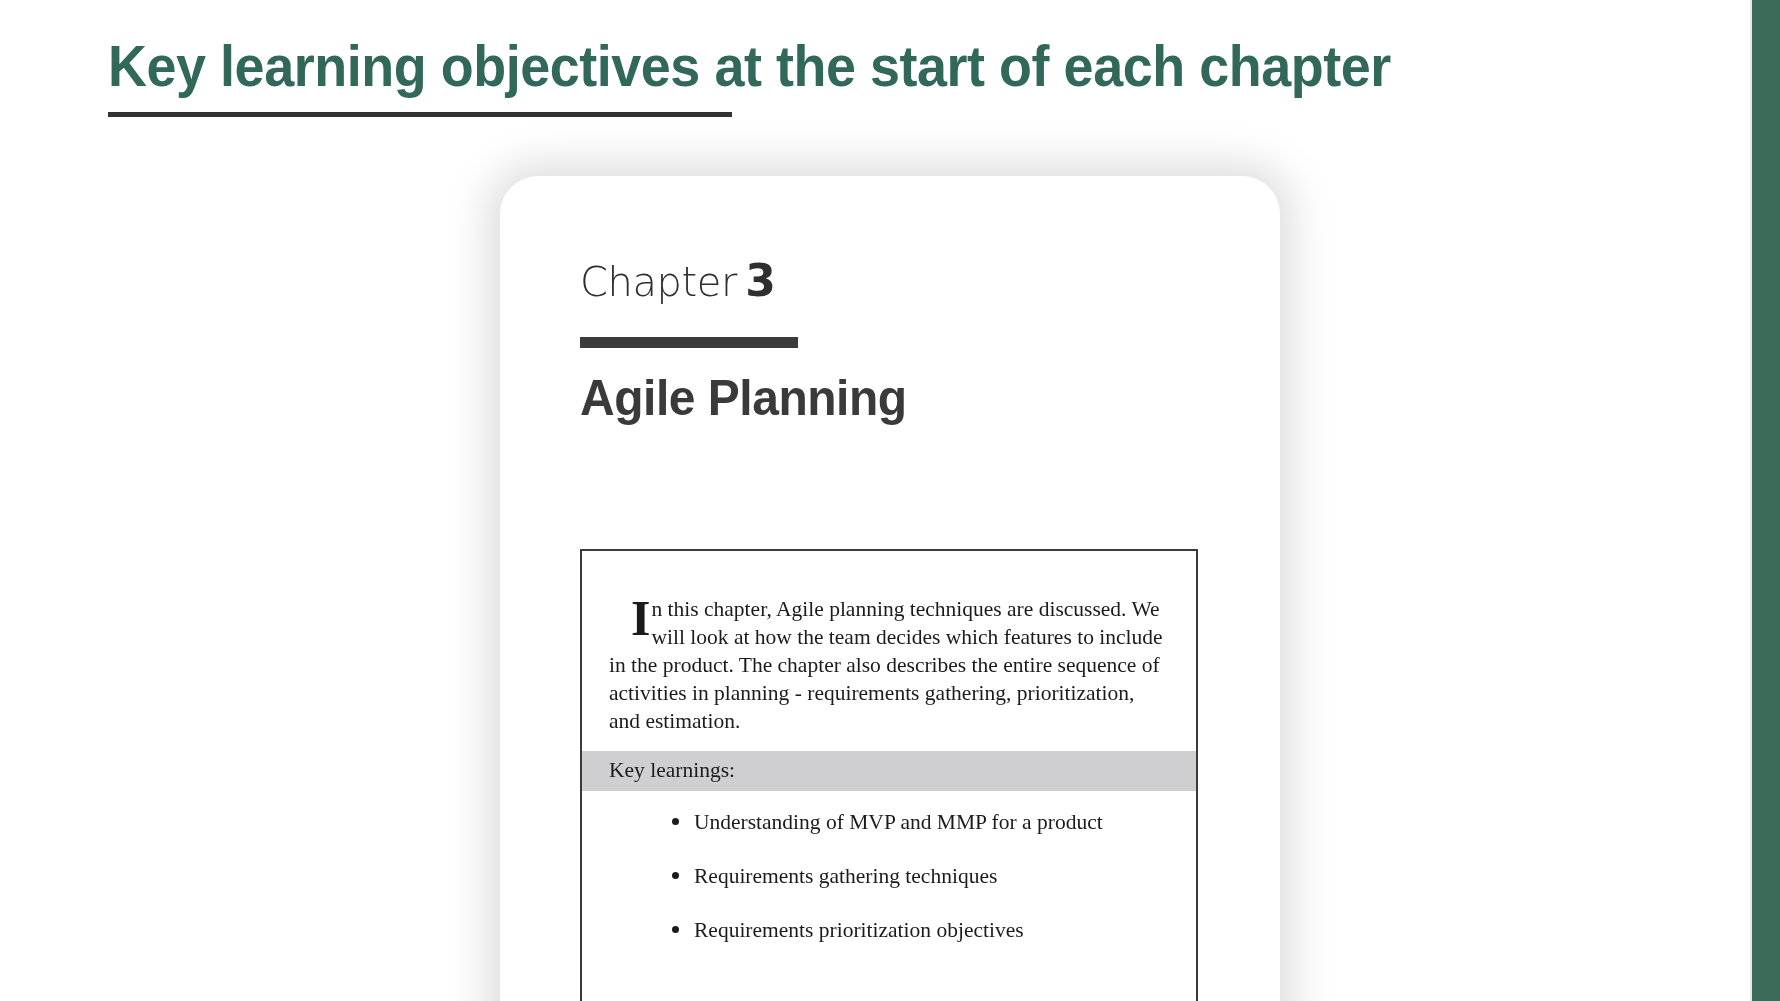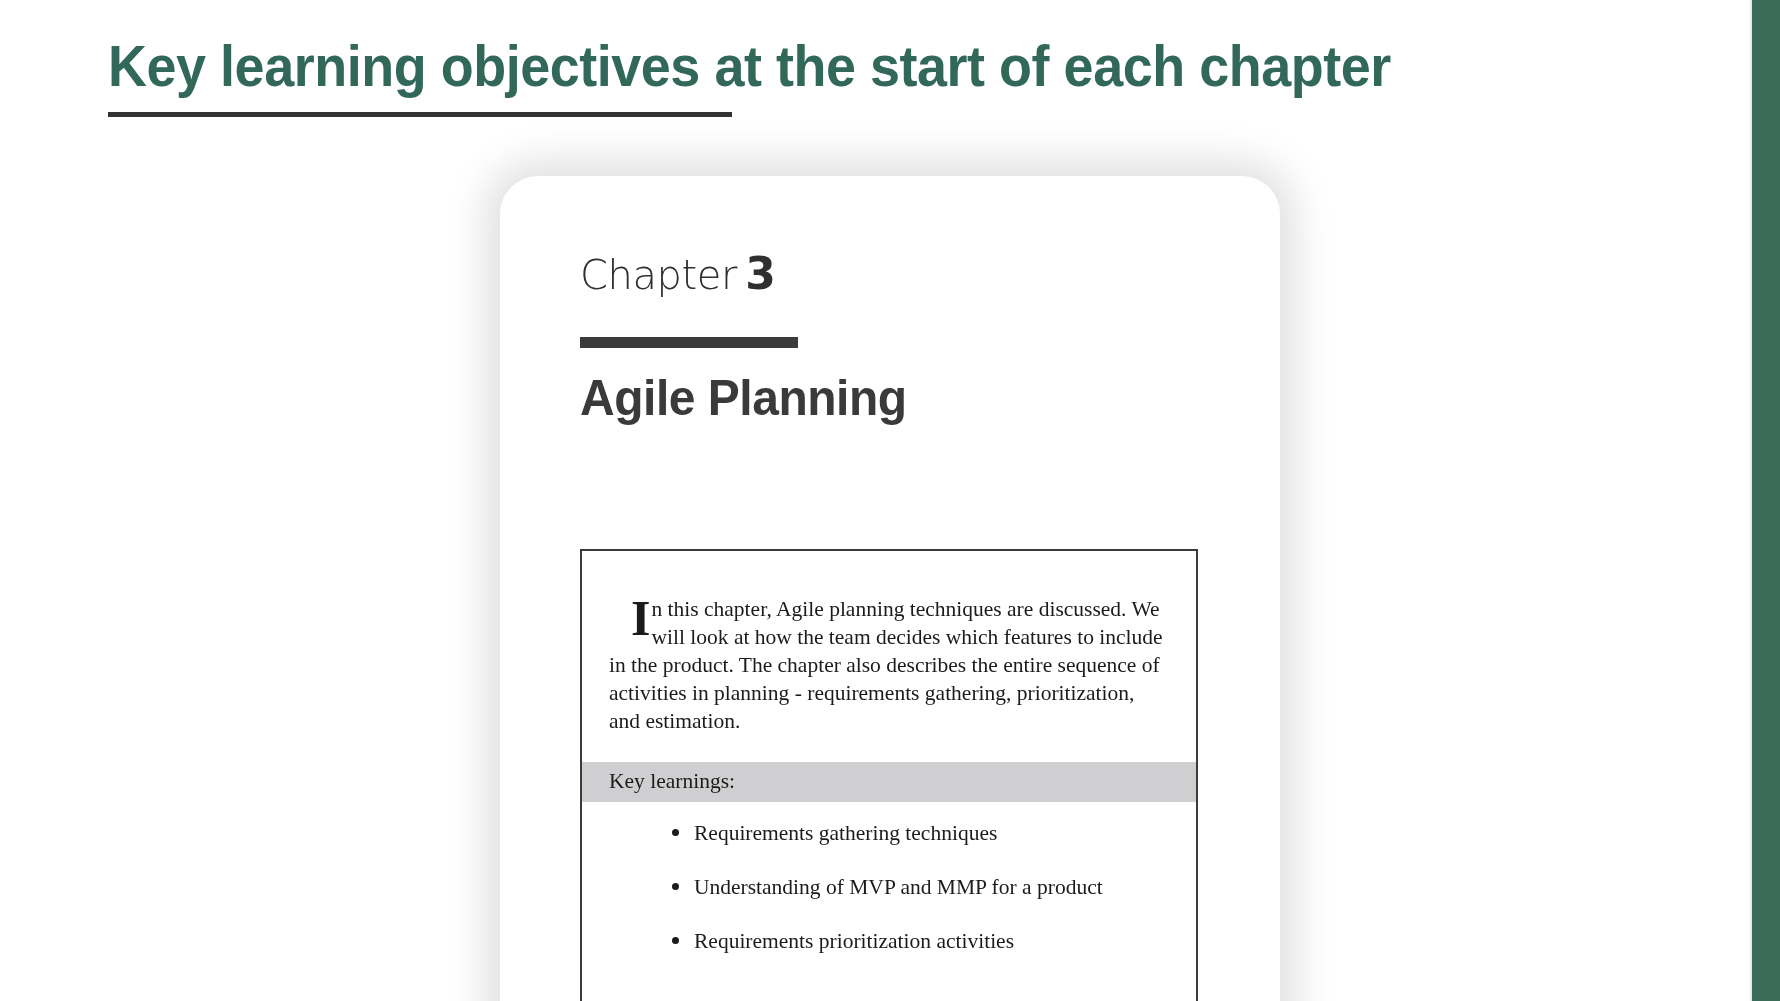--- a/index.html
+++ b/index.html
@@ -63,21 +63,21 @@
     height: 900px;
     background: #ffffff;
     border-radius: 38px;
     box-shadow: 0 0 42px 14px rgba(0,0,0,0.13);
   }
 
   
   .chapter-line {
     position: absolute;
     left: 80px;
-    top: 72px;
+    top: 79px;
     white-space: nowrap;
   }
   .chapter-word {
     font-size: 40px;
     font-weight: 300;
     color: #2f2f2f;
     font-family: "DejaVu Sans", sans-serif;
     letter-spacing: -0.4px;
   }
   .chapter-num {
@@ -138,21 +138,21 @@
     float: left;
     font-family: "Liberation Serif", serif;
     font-size: 50px;
     line-height: 42px;
     font-weight: bold;
     padding: 2px 1px 0 22px;
     color: #1b1b1b;
   }
 
   .learn-band {
-    margin-top: 21px;
+    margin-top: 10px;
     background: #cfcfd1;
     padding: 7px 27px 8px 27px;
     font-family: "Liberation Serif", serif;
     font-size: 21.5px;
     color: #1b1b1b;
   }
 
   .learn-list {
     margin: 0;
     padding: 18px 0 0 0;
@@ -196,19 +196,19 @@
 
   <div class="chapter-title">Agile Planning</div>
 
   <div class="learn-box">
 
     <p class="intro-para"><span class="dropcap">I</span><span>n this chapter, Agile planning techniques are discussed. We will look at how the team decides which features to include in the product. The chapter also describes the entire sequence of activities in planning - requirements gathering, prioritization, and estimation.</span></p>
 
     <div class="learn-band">Key learnings:</div>
 
     <ul class="learn-list">
+      <li><span class="bullet"></span><span>Understanding of MVP and MMP for a product</span></li>
       <li><span class="bullet"></span><span>Requirements gathering techniques</span></li>
-      <li><span class="bullet"></span><span>Understanding of MVP and MMP for a product</span></li>
-      <li><span class="bullet"></span><span>Requirements prioritization activities</span></li>
+      <li><span class="bullet"></span><span>Requirements prioritization objectives</span></li>
     </ul>
 
   </div>
 </div>
 
 </body></html>

